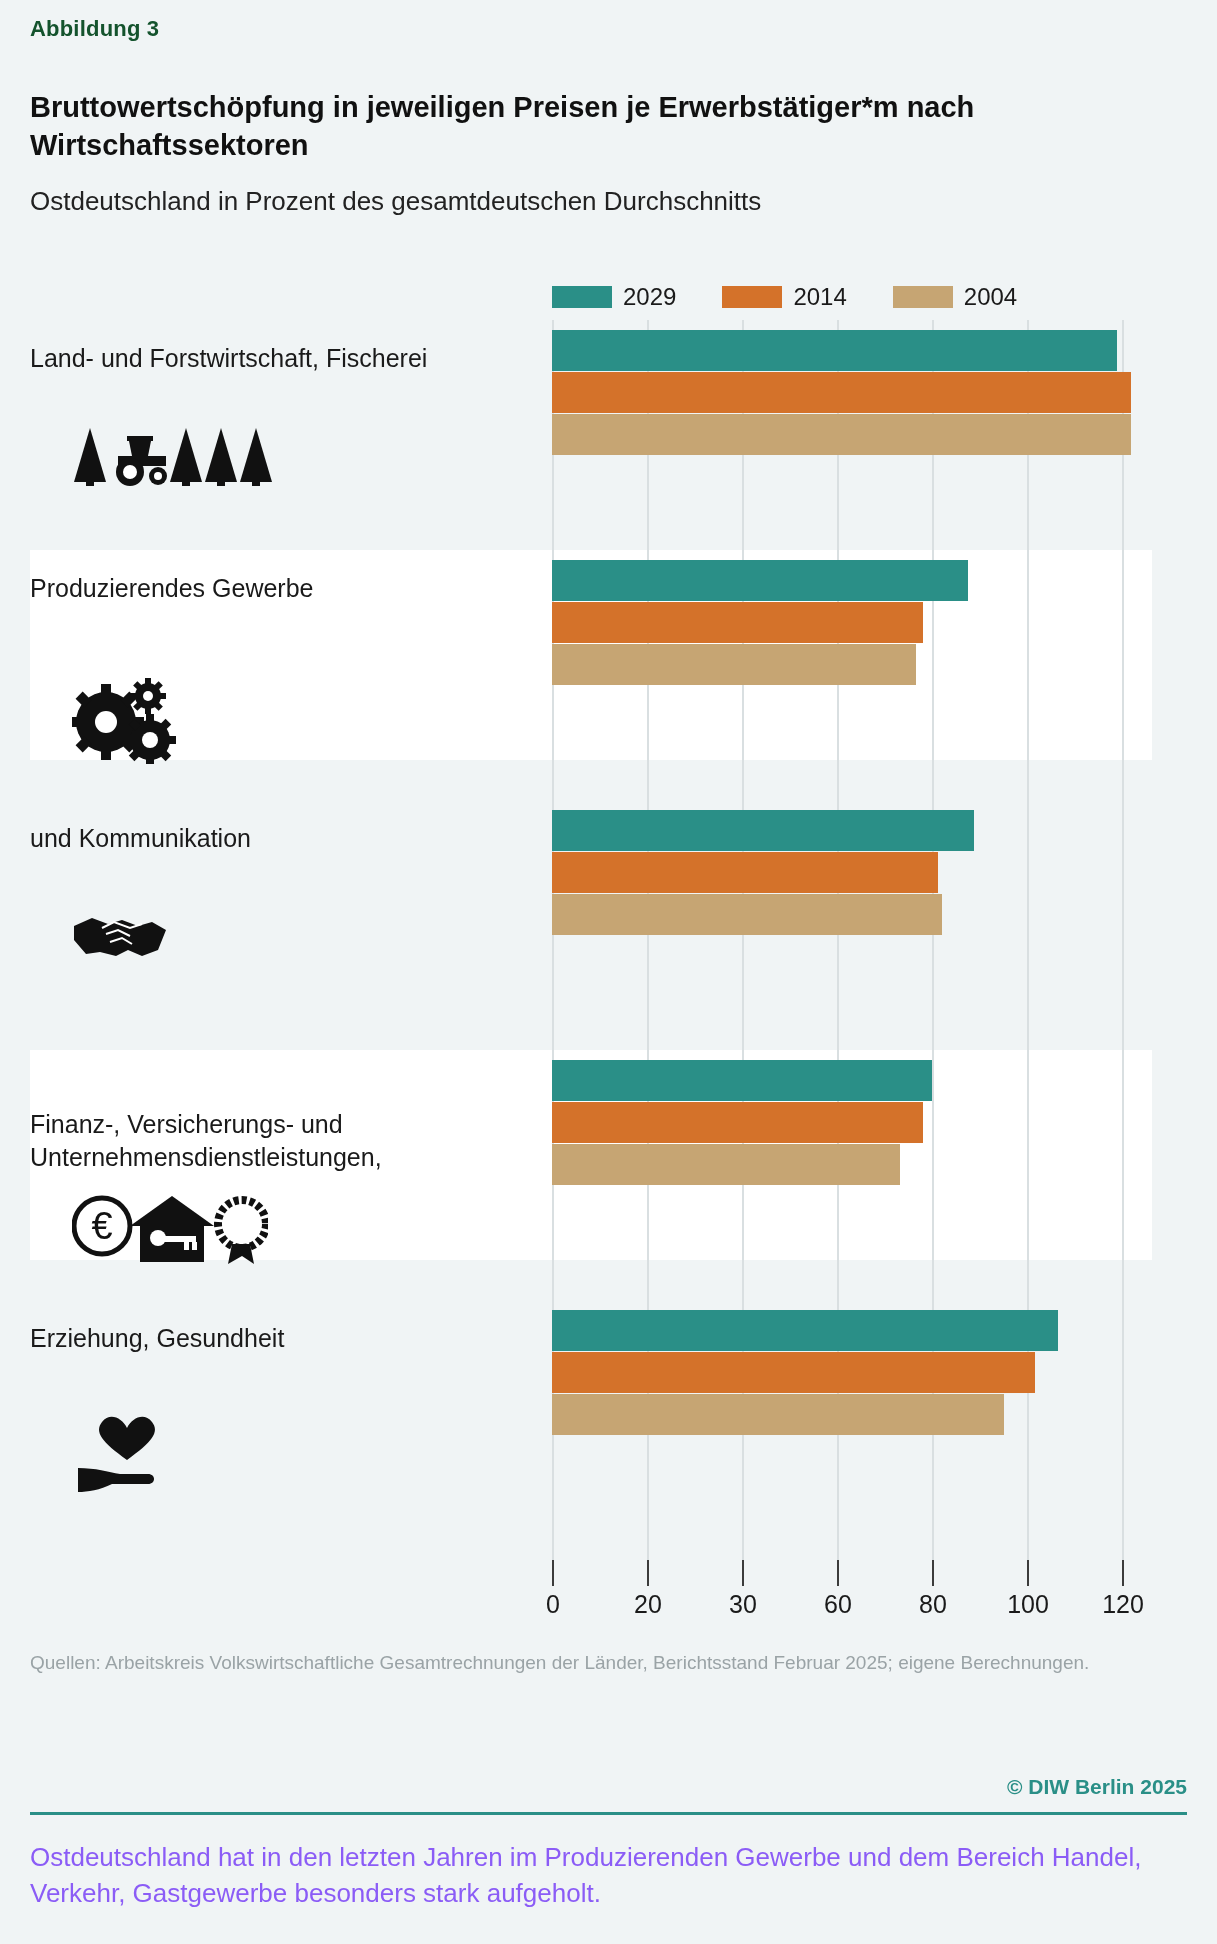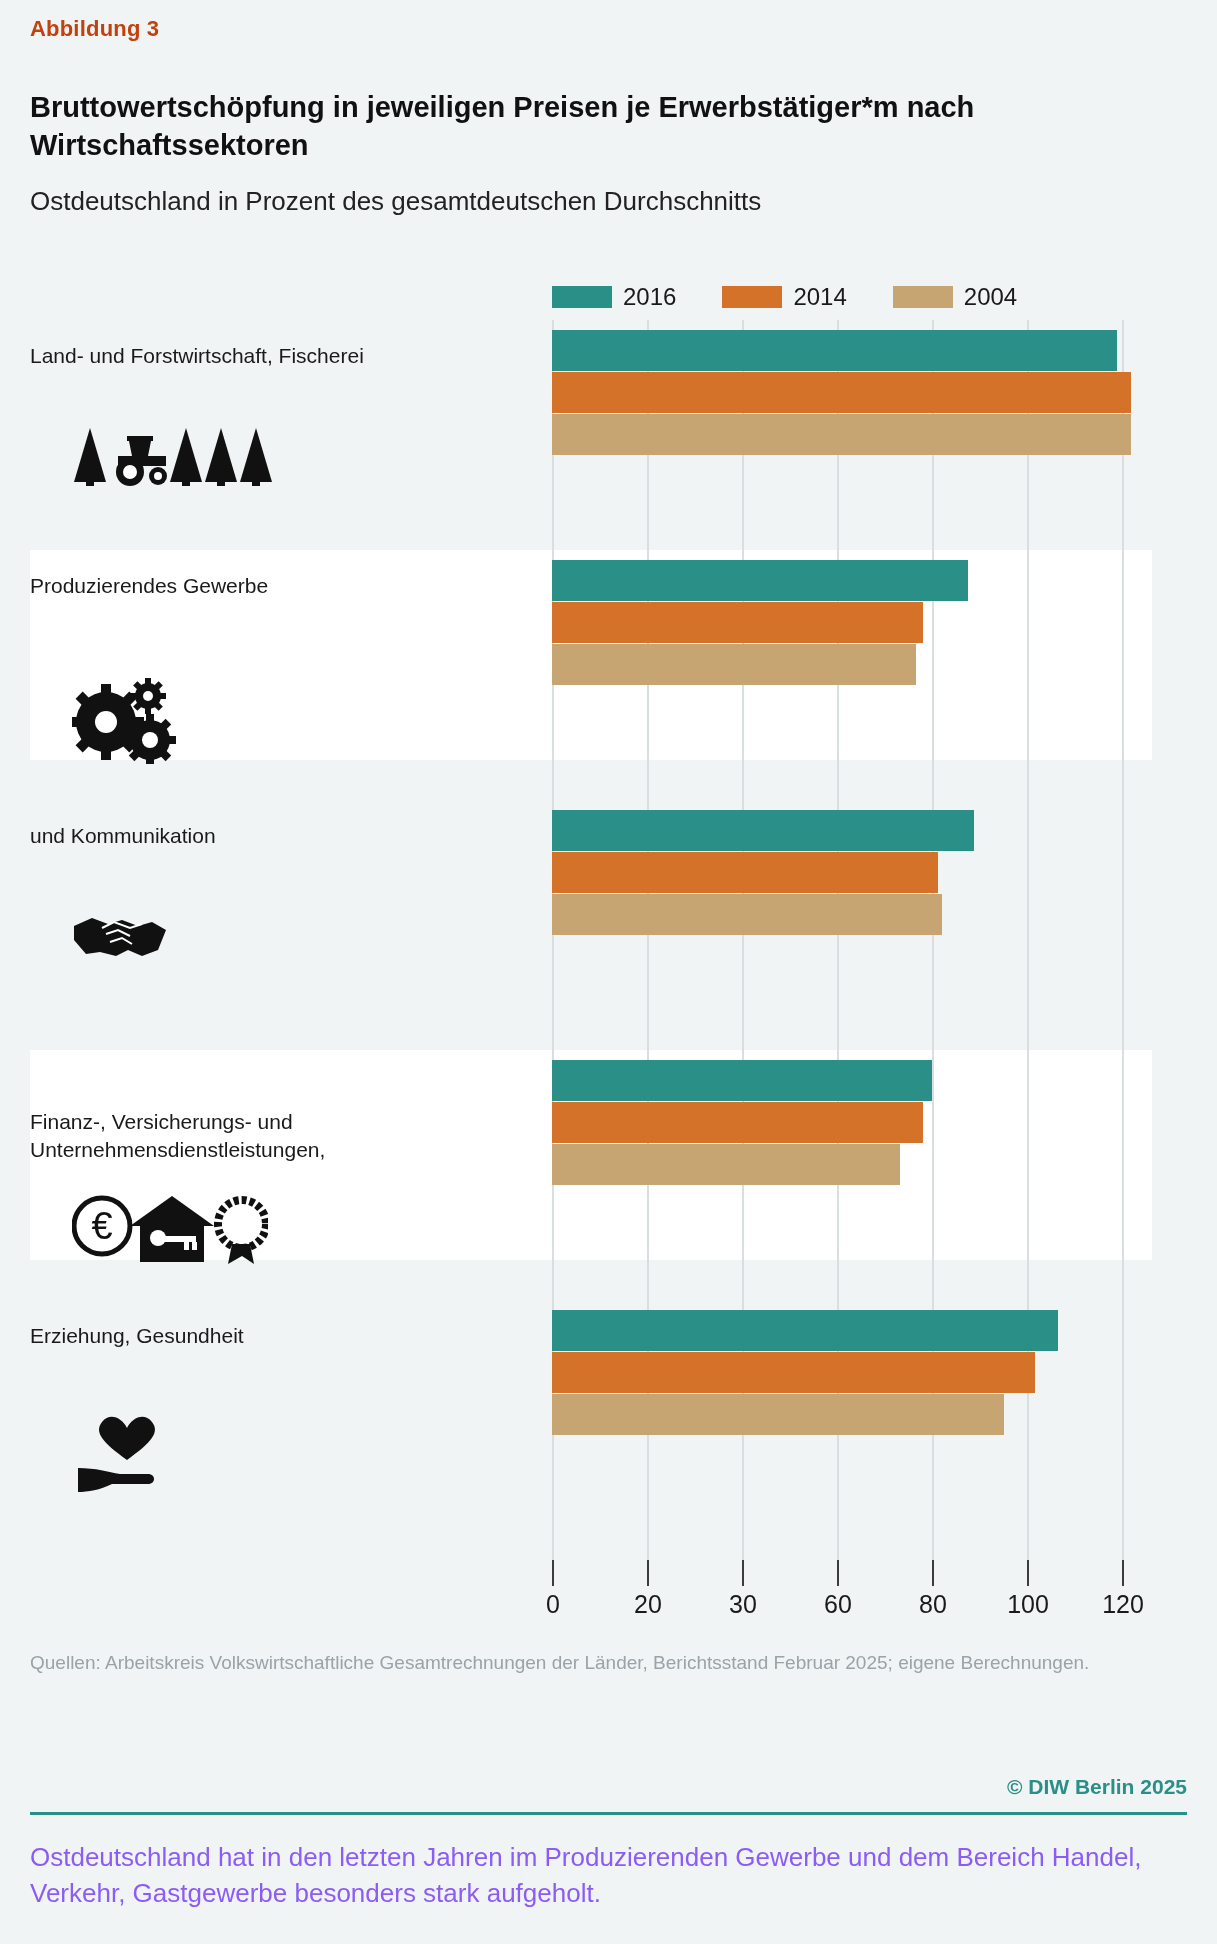--- a/index.html
+++ b/index.html
@@ -9,21 +9,21 @@
     font-family:"Liberation Sans", sans-serif;
     color:#1a1a1a;
     overflow:hidden;
     position:relative;
   }
   .page{position:relative;width:1217px;height:1944px;}
 
   
   .fignum{
     position:absolute;left:30px;top:16px;
-    font-size:22px;color:#c2410c;font-weight:600;letter-spacing:.2px;
+    font-size:22px;color:#14532d;font-weight:600;letter-spacing:.2px;
   }
   .title{
     position:absolute;left:30px;top:88px;width:1170px;
     font-size:29px;font-weight:bold;line-height:1.32;color:#111;
   }
   .subtitle{
     position:absolute;left:30px;top:185px;width:1170px;
     font-size:26px;font-weight:normal;line-height:1.3;color:#222;
   }
 
@@ -44,21 +44,21 @@
   .band{position:absolute;left:30px;width:1122px;background:#ffffff;}
 
   .gridlayer{position:absolute;left:0;top:0;width:1217px;height:1252px;}
   .gridline{
     position:absolute;top:0;width:2px;height:1250px;background:#d9dfe1;
   }
 
   .groups{position:absolute;left:0;top:0;width:1217px;}
   .cat-label{
     position:absolute;left:30px;
-    font-size:21px;line-height:1.32;color:#1a1a1a;width:500px;
+    font-size:25px;line-height:1.32;color:#1a1a1a;width:500px;
   }
   .cat-icon{position:absolute;left:72px;}
   .bars{position:absolute;left:552px;top:0;}
   .bar{display:block;height:41px;}
   .bar + .bar{margin-top:1px;}
 
   
   .axis{position:absolute;left:0;top:1560px;width:1217px;height:70px;}
   .tick{position:absolute;top:0;width:2px;height:26px;background:#3c3c3c;}
   .ticklabel{
@@ -90,21 +90,21 @@
 
 <div class="page">
 
   <div class="fignum">Abbildung 3</div>
   <div class="title">Bruttowertschöpfung in jeweiligen Preisen je Erwerbstätiger*m nach Wirtschaftssektoren</div>
   <div class="subtitle">Ostdeutschland in Prozent des gesamtdeutschen Durchschnitts</div>
 
   <div class="legend" id="legend">
       <div class="lg-item">
         <span class="lg-swatch" style="background: rgb(42, 143, 135);"></span>
-        <span class="lg-label">2016</span>
+        <span class="lg-label">2029</span>
       </div>
       <div class="lg-item">
         <span class="lg-swatch" style="background: rgb(212, 114, 42);"></span>
         <span class="lg-label">2014</span>
       </div>
       <div class="lg-item">
         <span class="lg-swatch" style="background: rgb(198, 165, 115);"></span>
         <span class="lg-label">2004</span>
       </div>
     </div>

